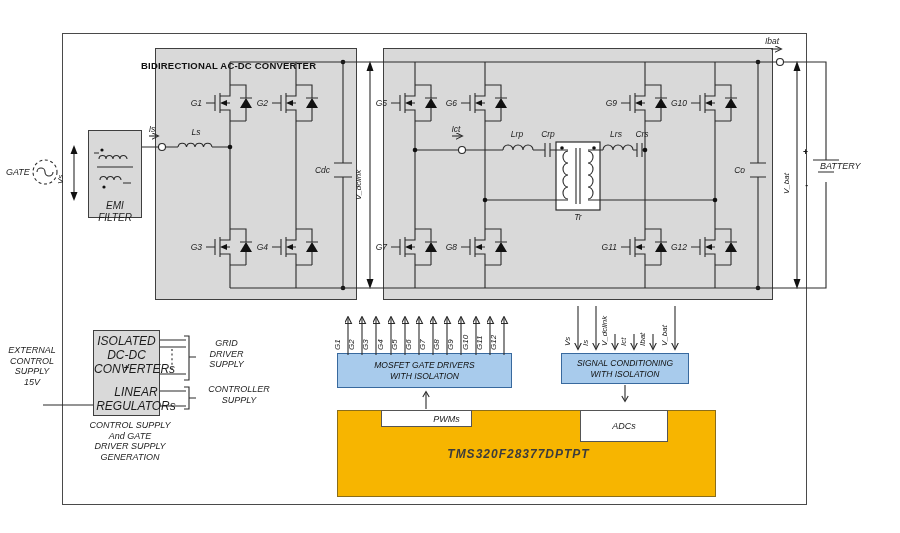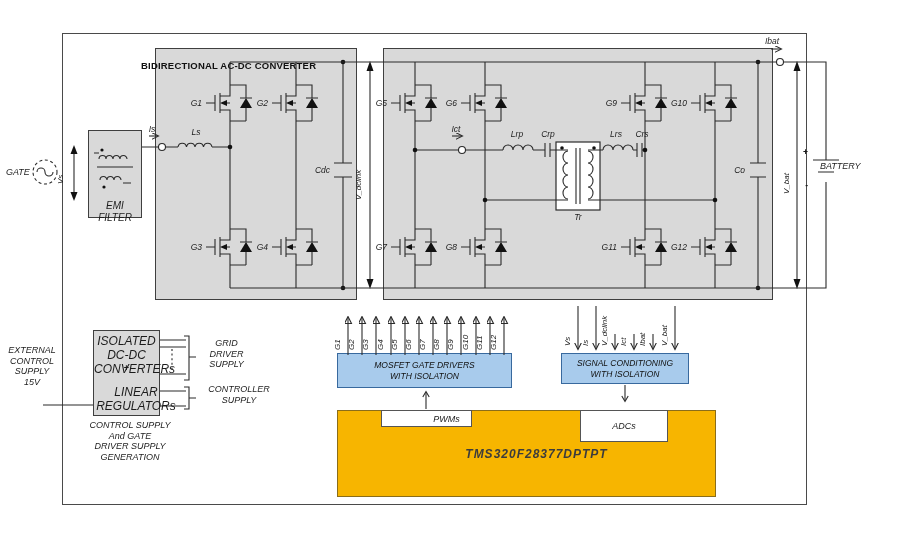--- a/index.html
+++ b/index.html
@@ -263,14 +263,14 @@
   <div class="abs lbl c" style="left:80px;top:420px;width:100px;">CONTROL SUPPLY
 And GATE
 DRIVER SUPPLY
 GENERATION</div>
   <div class="abs lbl c" style="left:199px;top:338px;width:55px;">GRID
 DRIVER
 SUPPLY</div>
   <div class="abs lbl c" style="left:199px;top:384px;width:80px;">CONTROLLER
 SUPPLY</div>
 
-  <div class="abs mcu-name" style="left:347px;top:447px;width:379px;">TMS320F28377DPTPT</div>
+  <div class="abs mcu-name" style="left:329px;top:447px;width:379px;">TMS320F28377DPTPT</div>
 </div>
 
 </body></html>

